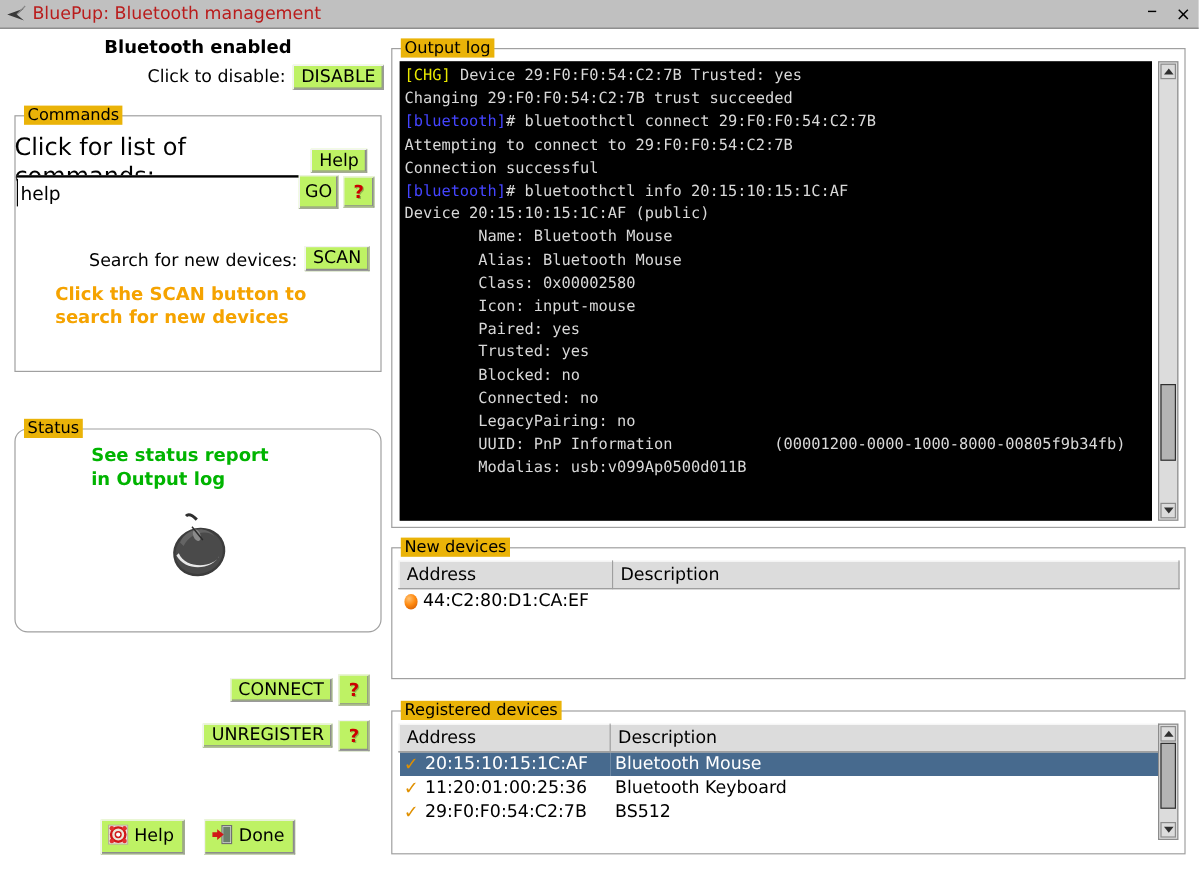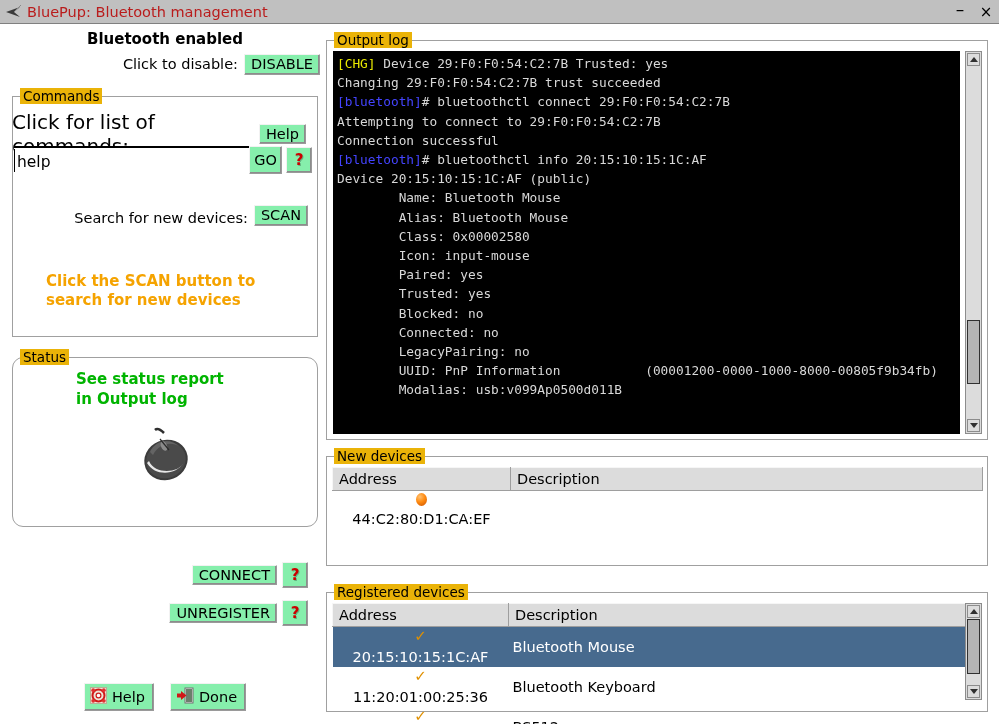--- a/index.html
+++ b/index.html
@@ -57,21 +57,21 @@
     top: -9px; left: 7px;
     background: #eab308;
     padding: 0 3px;
     font-size: 13.5px;
     color: #000;
     white-space: nowrap;
   }
 
   
   .btn {
-    background: #86efac;
+    background: #bef264;
     border: 1px solid #9a9a9a;
     border-top-color: #f2f2f2;
     border-left-color: #f2f2f2;
     color: #000;
     font-size: 14.5px;
     font-family: "DejaVu Sans", "Liberation Sans", sans-serif;
     padding: 2px 6px;
     cursor: pointer;
     display: inline-flex; align-items: center; justify-content: center;
     line-height: 1;
@@ -99,21 +99,21 @@
     left: 0; top: 30px; width: 330px;
     text-align: center;
     font-size: 15px; font-weight: bold;
   }
   #disable-row {
     position: absolute; left: 0; top: 54px; width: 320px;
     display: flex; align-items: center; justify-content: flex-end;
     gap: 6px;
   }
 
-  #frame-commands { left: 12px; top: 96px; width: 306px; height: 241px; }
+  #frame-commands { left: 12px; top: 96px; width: 306px; height: 214px; }
   #frame-status   { left: 12px; top: 357px; width: 306px; height: 170px; border-radius: 11px; }
   #frame-actions  { left: 12px; top: 545px; width: 306px; height: 132px; }
 
   .row-right {
     position: absolute;
     display: flex; align-items: center; justify-content: flex-end;
     gap: 6px;
   }
 
   
@@ -137,21 +137,20 @@
     position: absolute; left: 14px; top: 149px;
     width: 1px; height: 23px; background: #000;
   }
 
   #scan-hint {
     position: absolute; left: 46px; top: 236px;
     width: 250px;
     font-size: 15px; font-weight: bold;
     color: #f5a300;
     line-height: 1.25;
-    margin-top: 36px;
   }
 
   #status-msg {
     position: absolute; left: 76px; top: 370px;
     font-size: 15px; font-weight: bold;
     color: #00b400;
     line-height: 1.3;
   }
 
   #mouse-icon { position: absolute; left: 133px; top: 425px; }
@@ -225,21 +224,21 @@
     color: #000;
   }
   table.devtable td {
     padding: 2px 4px;
     border: none;
     color: #000;
     white-space: nowrap;
     overflow: hidden;
   }
   table.devtable tr.selected td { background: #476a8e; color: #ffffff; }
-  .cellwrap { display: flex; align-items: center; gap: 5px; flex-direction: column; }
+  .cellwrap { display: flex; align-items: center; gap: 5px; }
   .check { color: #e09000; font-size: 15px; font-weight: bold; line-height: 1; }
   .ball {
     width: 11px; height: 13px; border-radius: 50%;
     background: radial-gradient(circle at 35% 30%, #ffc070 0%, #ff8a10 45%, #c85000 100%);
     display: inline-block;
     flex: 0 0 auto;
   }
 </style>
 </head>
 <body>

